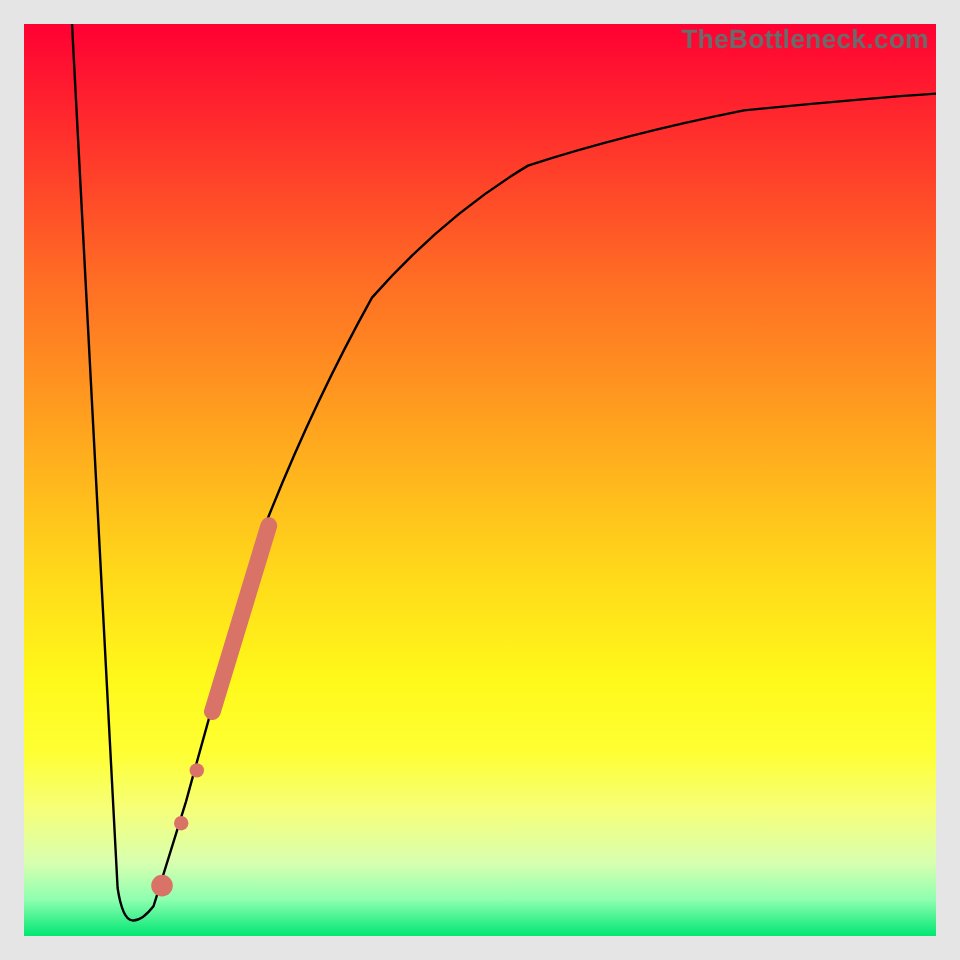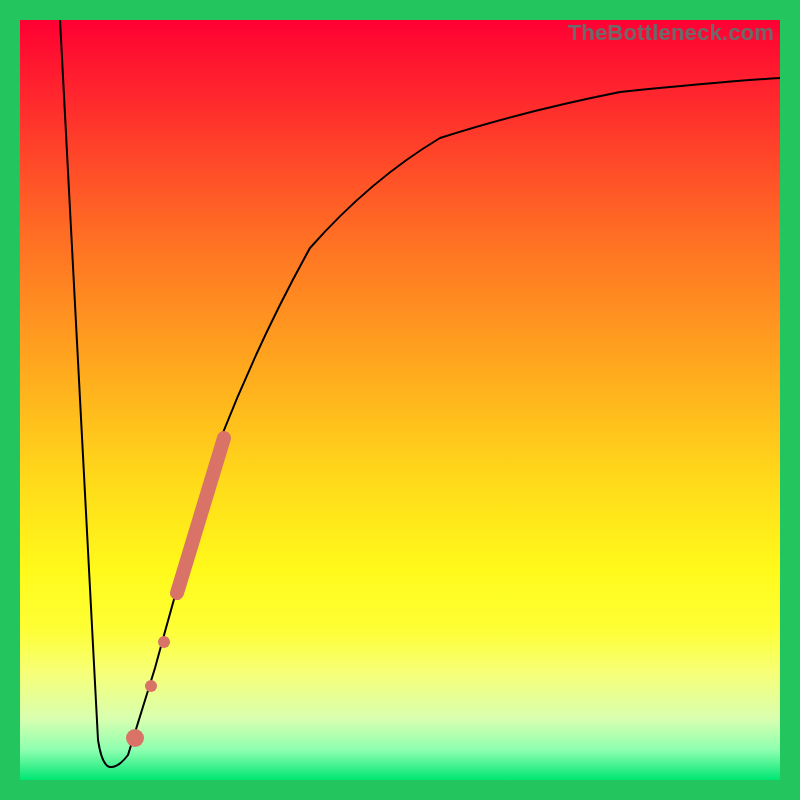--- a/index.html
+++ b/index.html
@@ -6,21 +6,21 @@
     margin: 0;
     padding: 0;
     width: 800px;
     height: 800px;
     overflow: hidden;
     font-family: Arial, Helvetica, sans-serif;
   }
   .outer {
     width: 800px;
     height: 800px;
-    background: #22c55e;
+    background: #e5e5e5;
     position: relative;
   }
   .plot {
     position: absolute;
     left: 20px;
     top: 20px;
     width: 760px;
     height: 760px;
     background: linear-gradient(
       to bottom,

